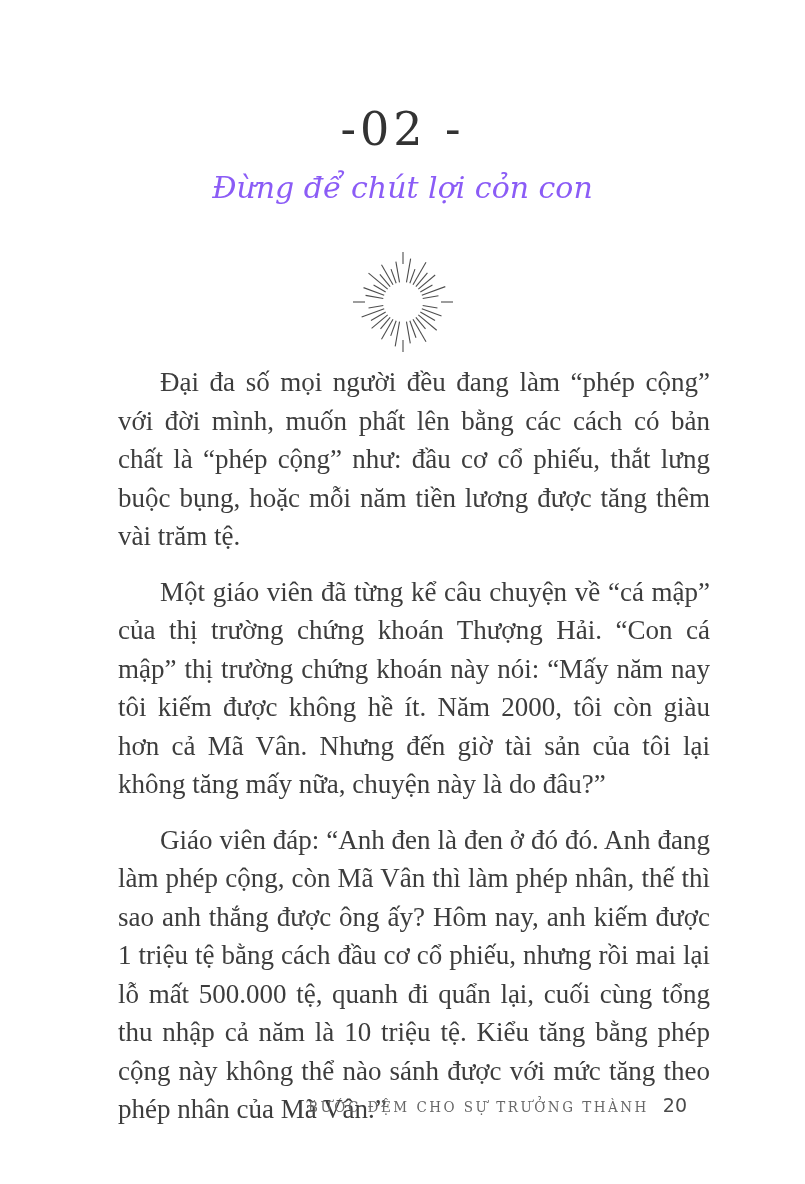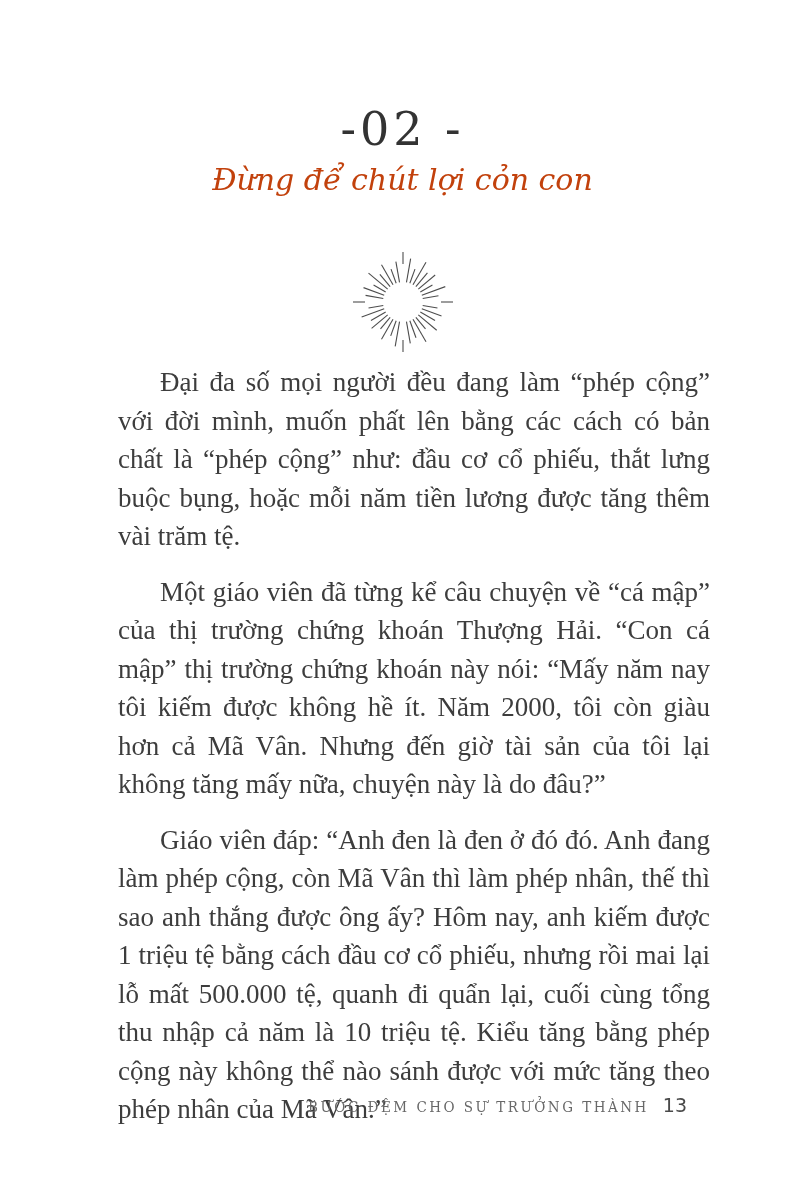--- a/index.html
+++ b/index.html
@@ -22,26 +22,27 @@
   }
   .chapter-number {
     font-family: "DejaVu Serif", serif;
     font-size: 46px;
     font-weight: 500;
     letter-spacing: 4px;
     color: #333333;
     line-height: 1.2;
   }
   .chapter-title {
+    margin-top: 8px;
     font-family: "DejaVu Serif", serif;
     font-style: italic;
     font-weight: 500;
     font-size: 30px;
     line-height: 45px;
-    color: #c2410c;
+    color: #8b5cf6;
   }
   .sunburst-wrap {
     position: absolute;
     top: 252px;
     left: 0;
     width: 100%;
     text-align: center;
   }
   .sunburst-wrap svg { display: inline-block; }
   .body-text {
@@ -136,16 +137,16 @@
   </div>
 
   <main class="body-text">
     <p>Đại đa số mọi người đều đang làm “phép cộng” với đời mình, muốn phất lên bằng các cách có bản chất là “phép cộng” như: đầu cơ cổ phiếu, thắt lưng buộc bụng, hoặc mỗi năm tiền lương được tăng thêm vài trăm tệ.</p>
     <p>Một giáo viên đã từng kể câu chuyện về “cá mập” của thị trường chứng khoán Thượng Hải. “Con cá mập” thị trường chứng khoán này nói: “Mấy năm nay tôi kiếm được không hề ít. Năm 2000, tôi còn giàu hơn cả Mã Vân. Nhưng đến giờ tài sản của tôi lại không tăng mấy nữa, chuyện này là do đâu?”</p>
     <p>Giáo viên đáp: “Anh đen là đen ở đó đó. Anh đang làm phép cộng, còn Mã Vân thì làm phép nhân, thế thì sao anh thắng được ông ấy? Hôm nay, anh kiếm được 1 triệu tệ bằng cách đầu cơ cổ phiếu, nhưng rồi mai lại lỗ mất 500.000 tệ, quanh đi quẩn lại, cuối cùng tổng thu nhập cả năm là 10 triệu tệ. Kiểu tăng bằng phép cộng này không thể nào sánh được với mức tăng theo phép nhân của Mã Vân.”</p>
   </main>
 
   <footer class="page-footer">
     <span class="running-title">BƯỚC ĐỆM CHO SỰ TRƯỞNG THÀNH</span>
-    <span class="page-number">13</span>
+    <span class="page-number">20</span>
   </footer>
 
 </div>
 
 </body></html>

